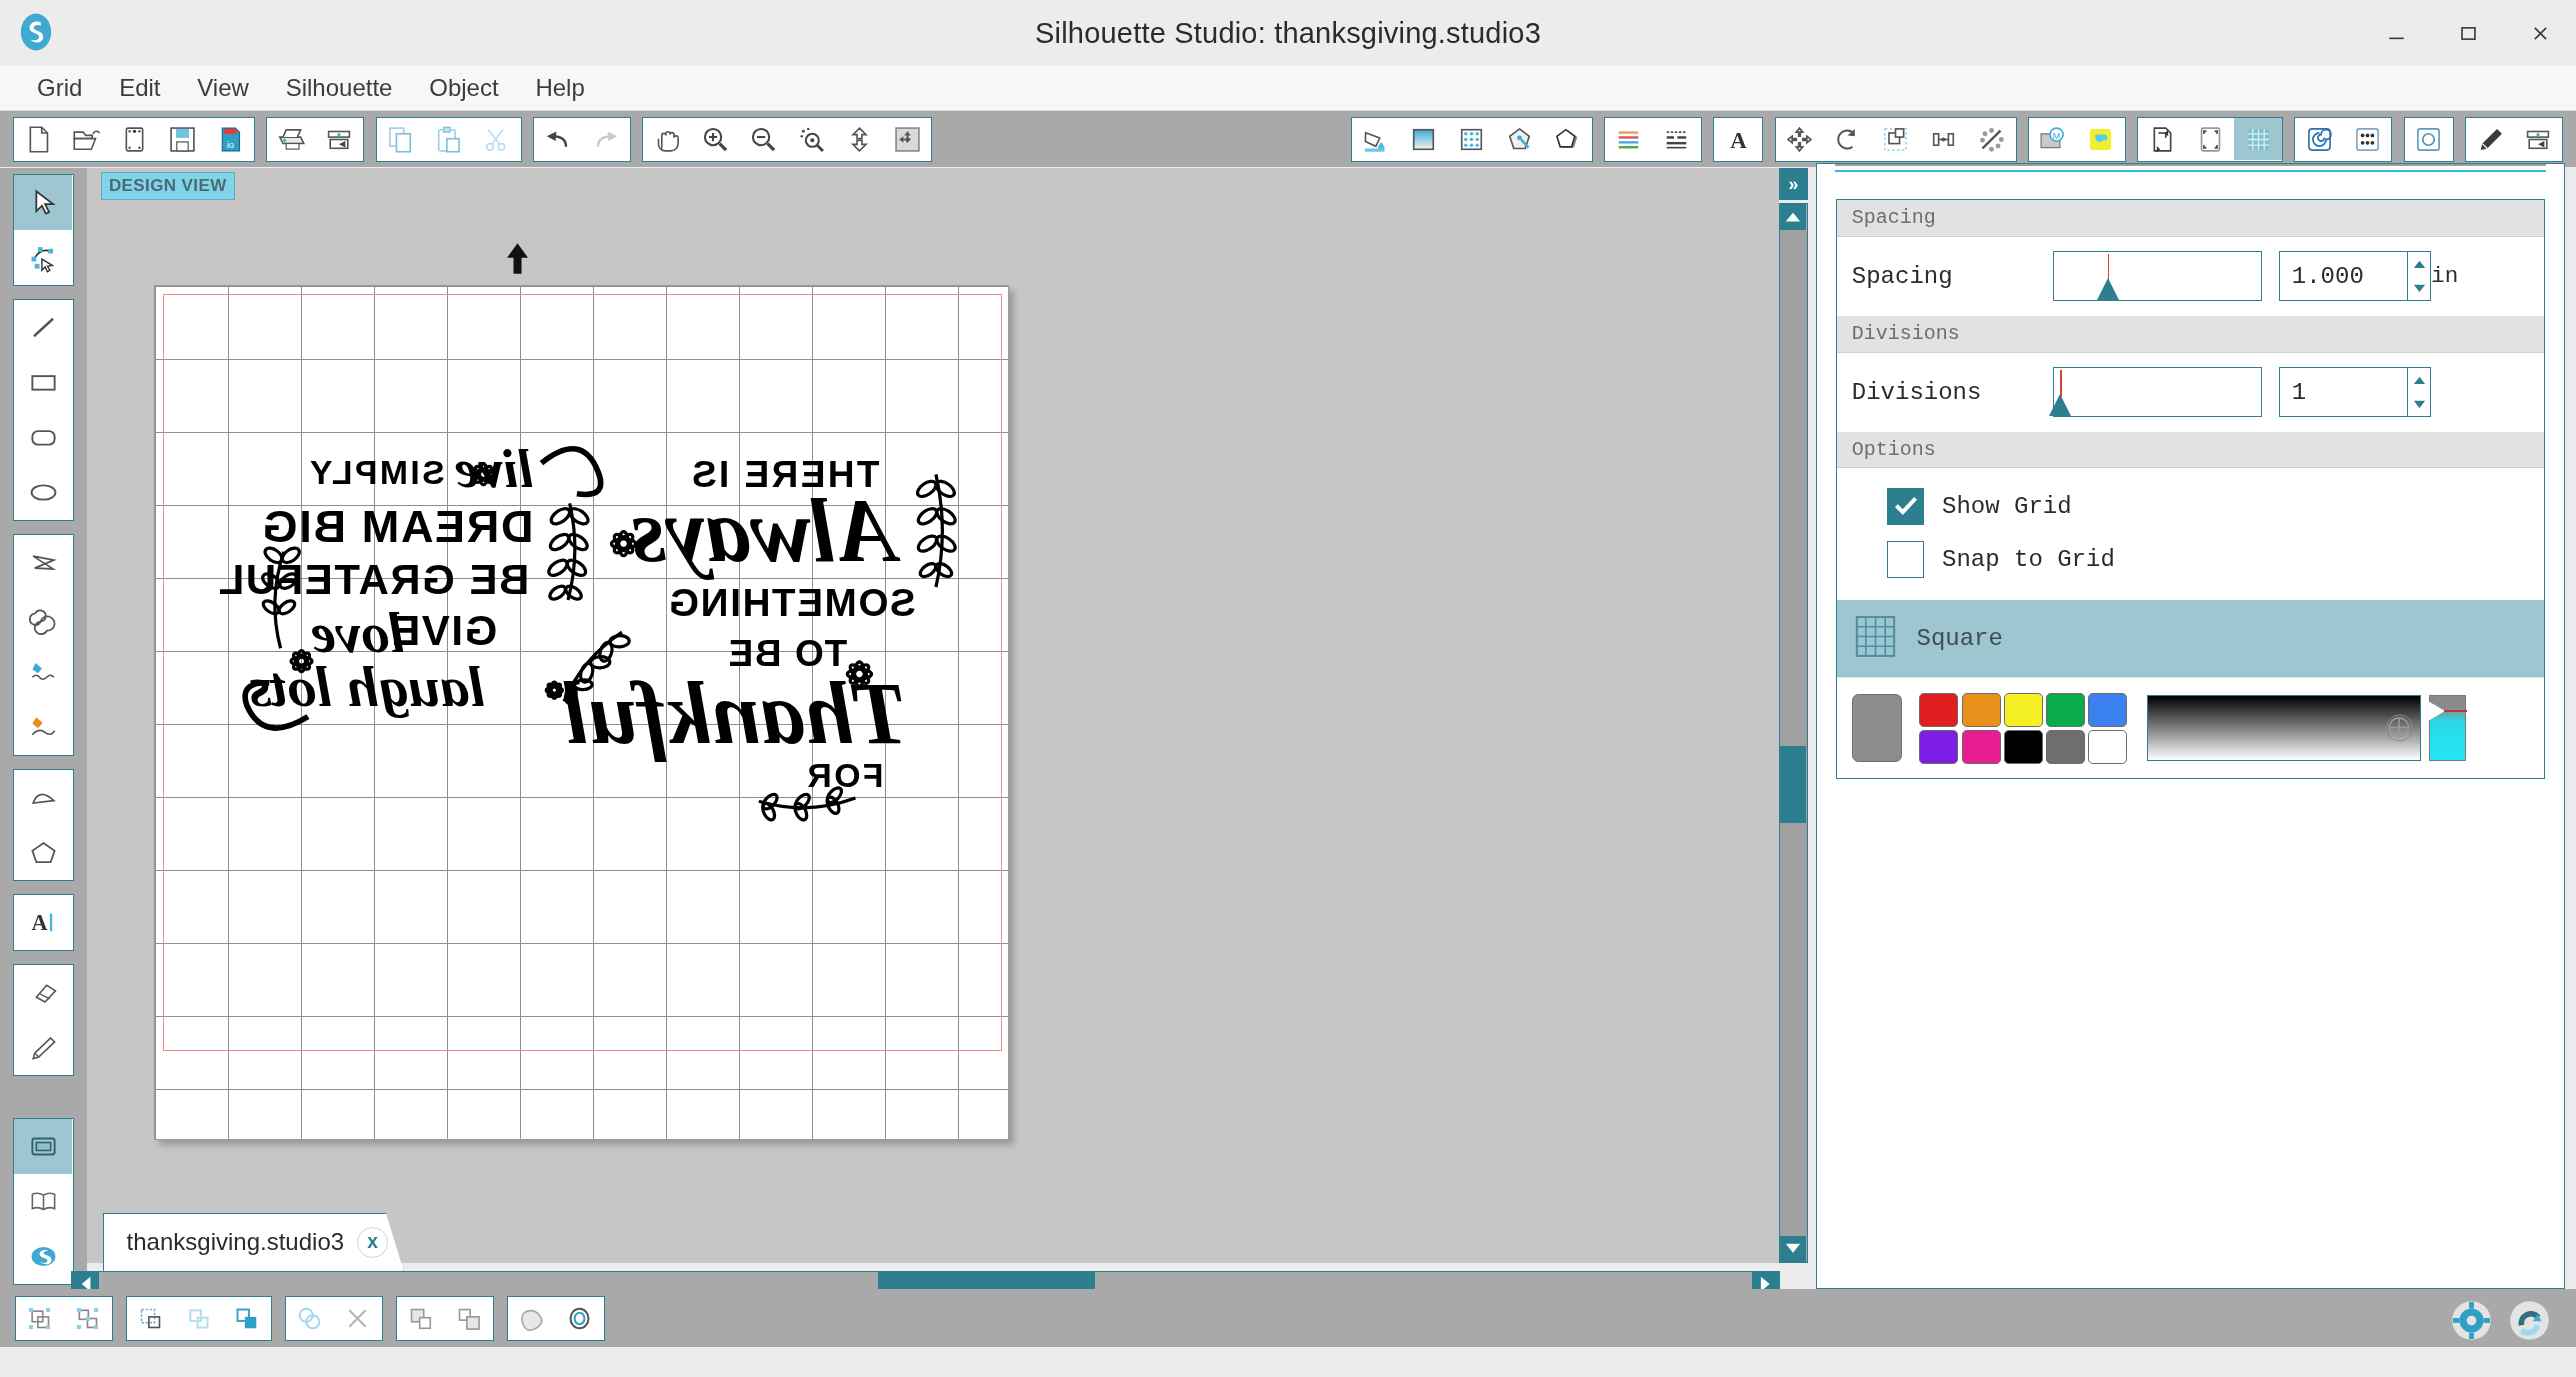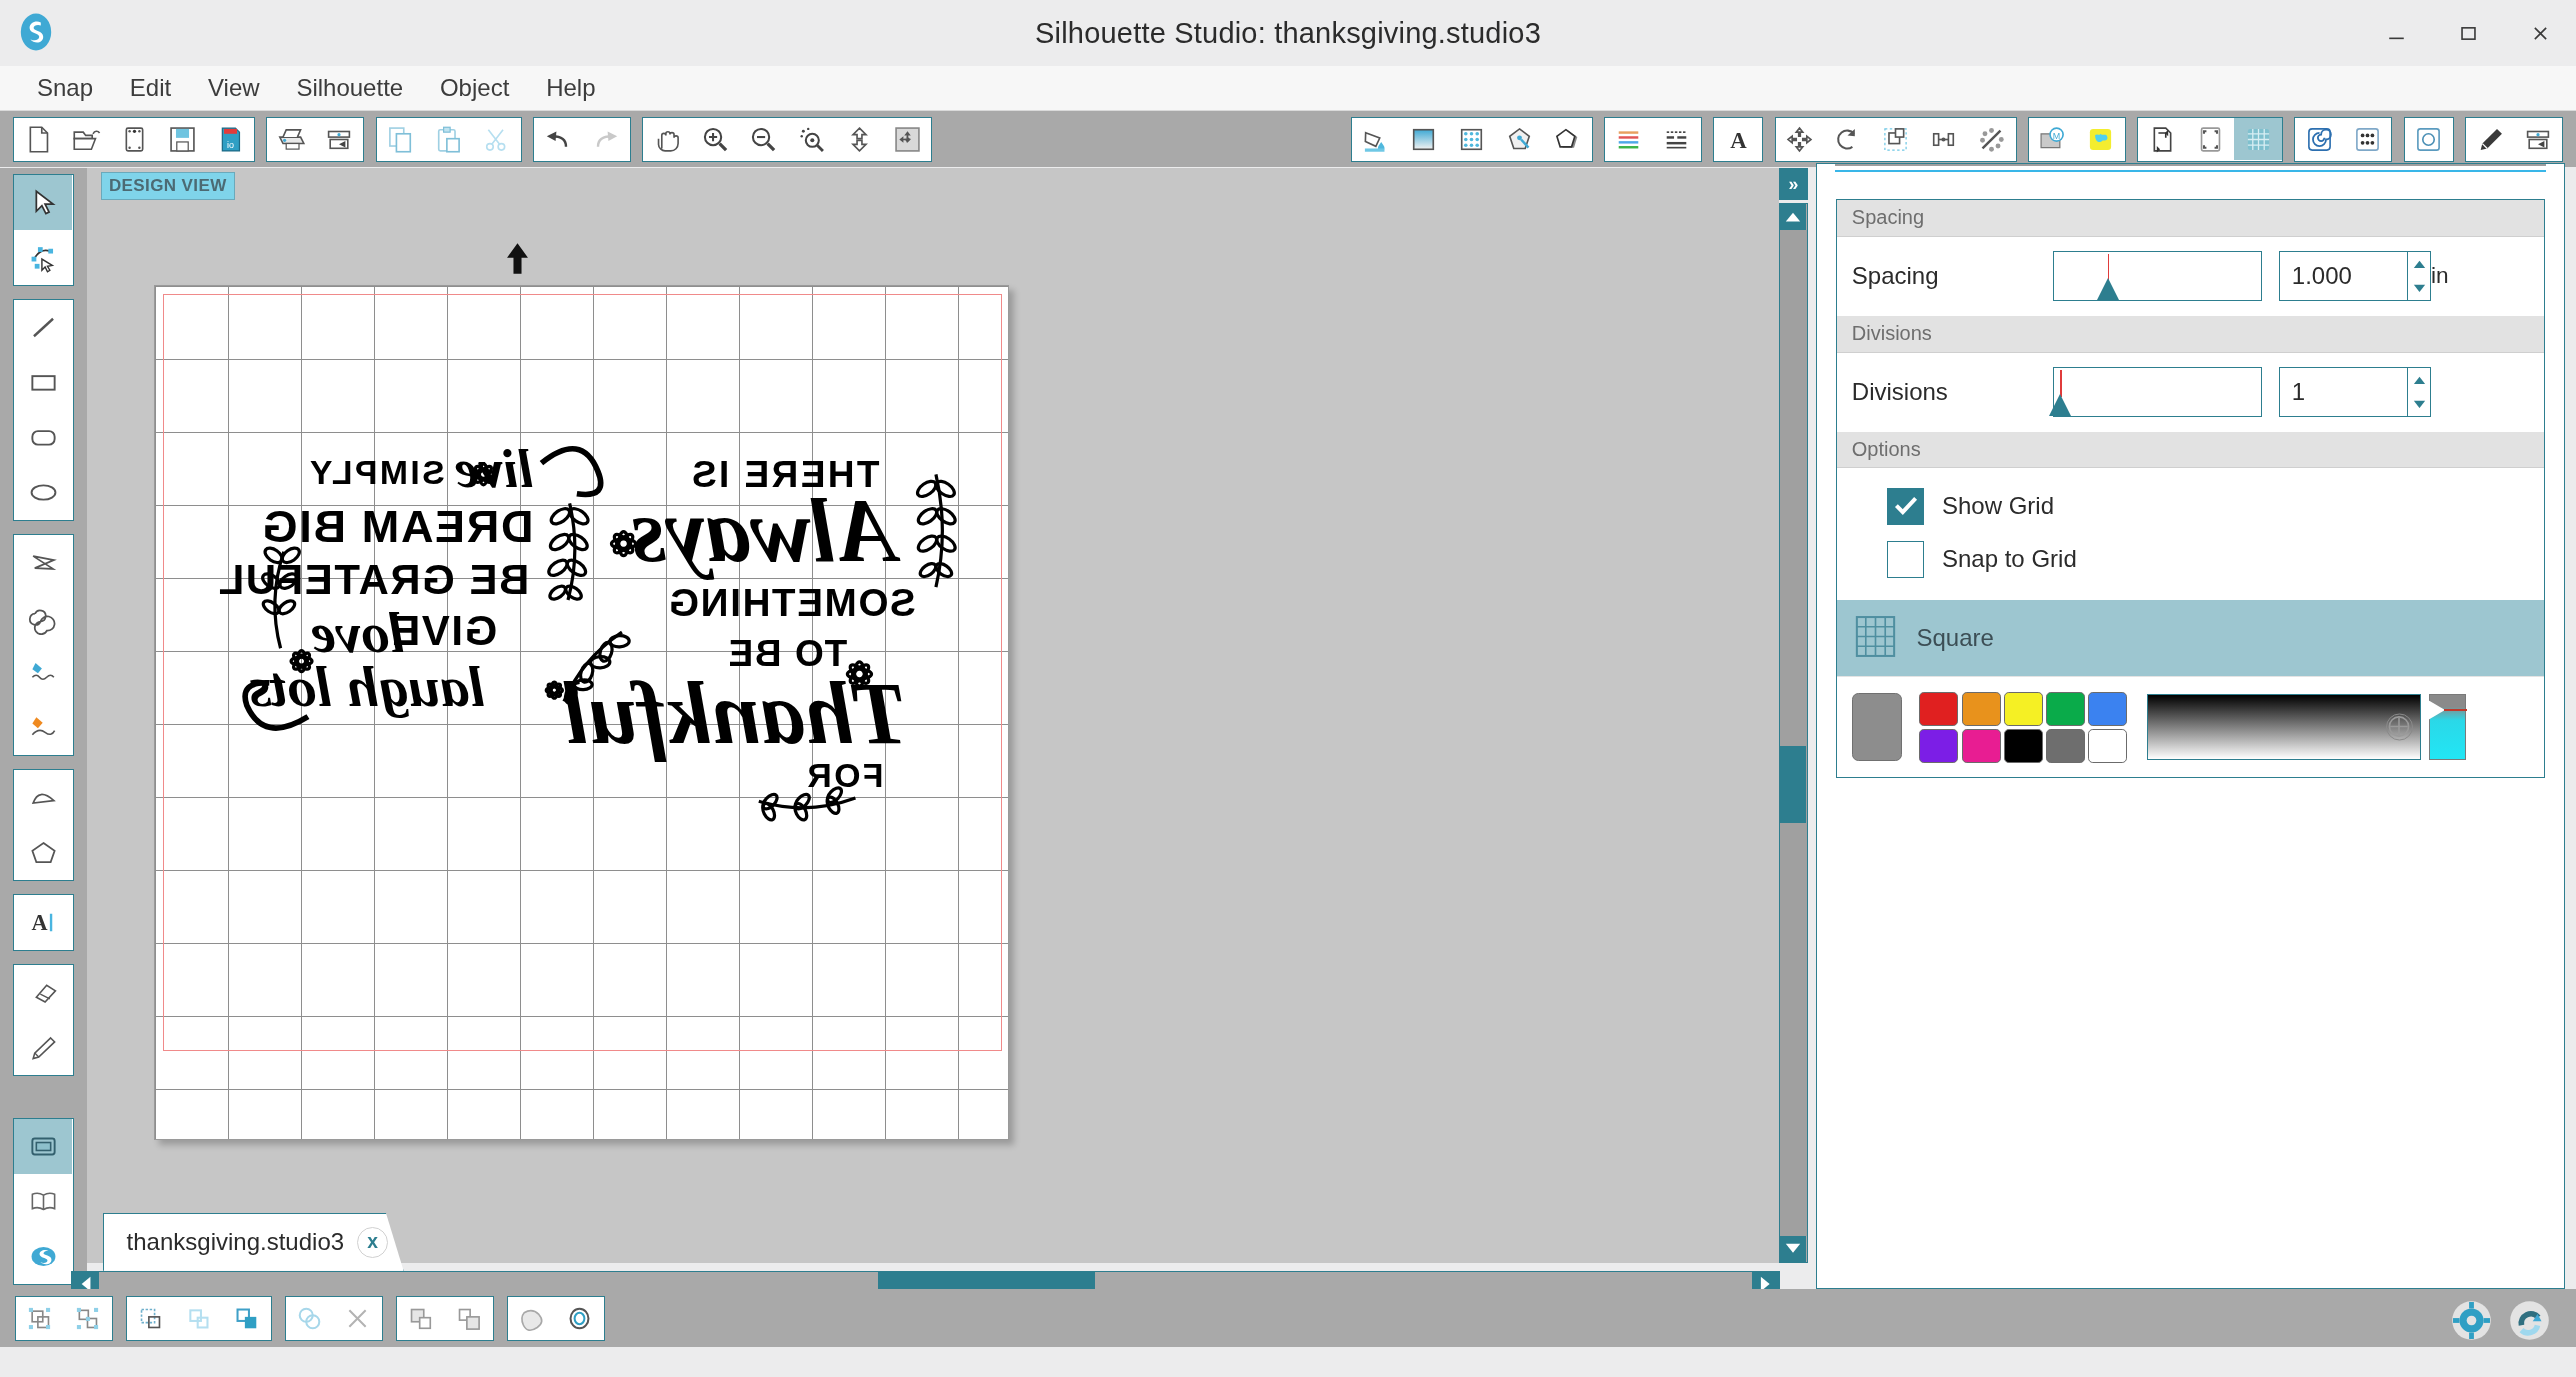--- a/index.html
+++ b/index.html
@@ -164,21 +164,21 @@
   .rightpanel {
     position:absolute; left:1816px; top:163px; width:749px; height:1126px;
     background:#ffffff; border:1.6px solid #2d7e8f;
   }
   .rp-title {
     font-size:31px; color:#333; padding:14.5px 0 8px 19.3px; letter-spacing:0.4px;
   }
   .rp-rule { height:1.6px; background:#9e9e9e; margin:0 17.7px; }
   .rp-rule2 { height:2.4px; background:#39b6e8; margin:4px 17.7px 0 17.7px; }
   .rp-body { padding:27px 19.3px 0 19.3px; }
-  .section-box { border:1.6px solid #2d7e8f; background:#15803d; }
+  .section-box { border:1.6px solid #2d7e8f; background:#15803d;font-family:Liberation Mono, monospace; }
   .section-hdr {
     background:#e2e2e2; color:#6e6e6e; font-size:20px;
     padding:6.4px 0 6.4px 14.5px; border-bottom:0.8px solid #cfcfcf;
   }
   .section-row { display:flex; align-items:center; padding:14.5px 14.5px; background:#fff; }
   .row-label { font-size:24px; color:#2b2b2b; width:201px; }
   .slider {
     width:209px; height:50px; border:1.6px solid #2d7e8f; background:#fff;
     position:relative; margin-right:17.7px;
   }
@@ -261,21 +261,21 @@
       </div>
       <div class="win-btn close">
         <svg width="21" height="21" viewBox="0 0 26 26">
             <path d="M6 6 L20 20 M20 6 L6 20" stroke="#3a3a3a" stroke-width="2"></path>
           </svg>
       </div>
     </div>
   </div>
 
   <div class="menubar">
-    <div class="menu-item">Snap</div>
+    <div class="menu-item">Grid</div>
     <div class="menu-item">Edit</div>
     <div class="menu-item">View</div>
     <div class="menu-item">Silhouette</div>
     <div class="menu-item">Object</div>
     <div class="menu-item">Help</div>
   </div>
 
   <div class="toolbar">
 
     <div class="tgroup">

